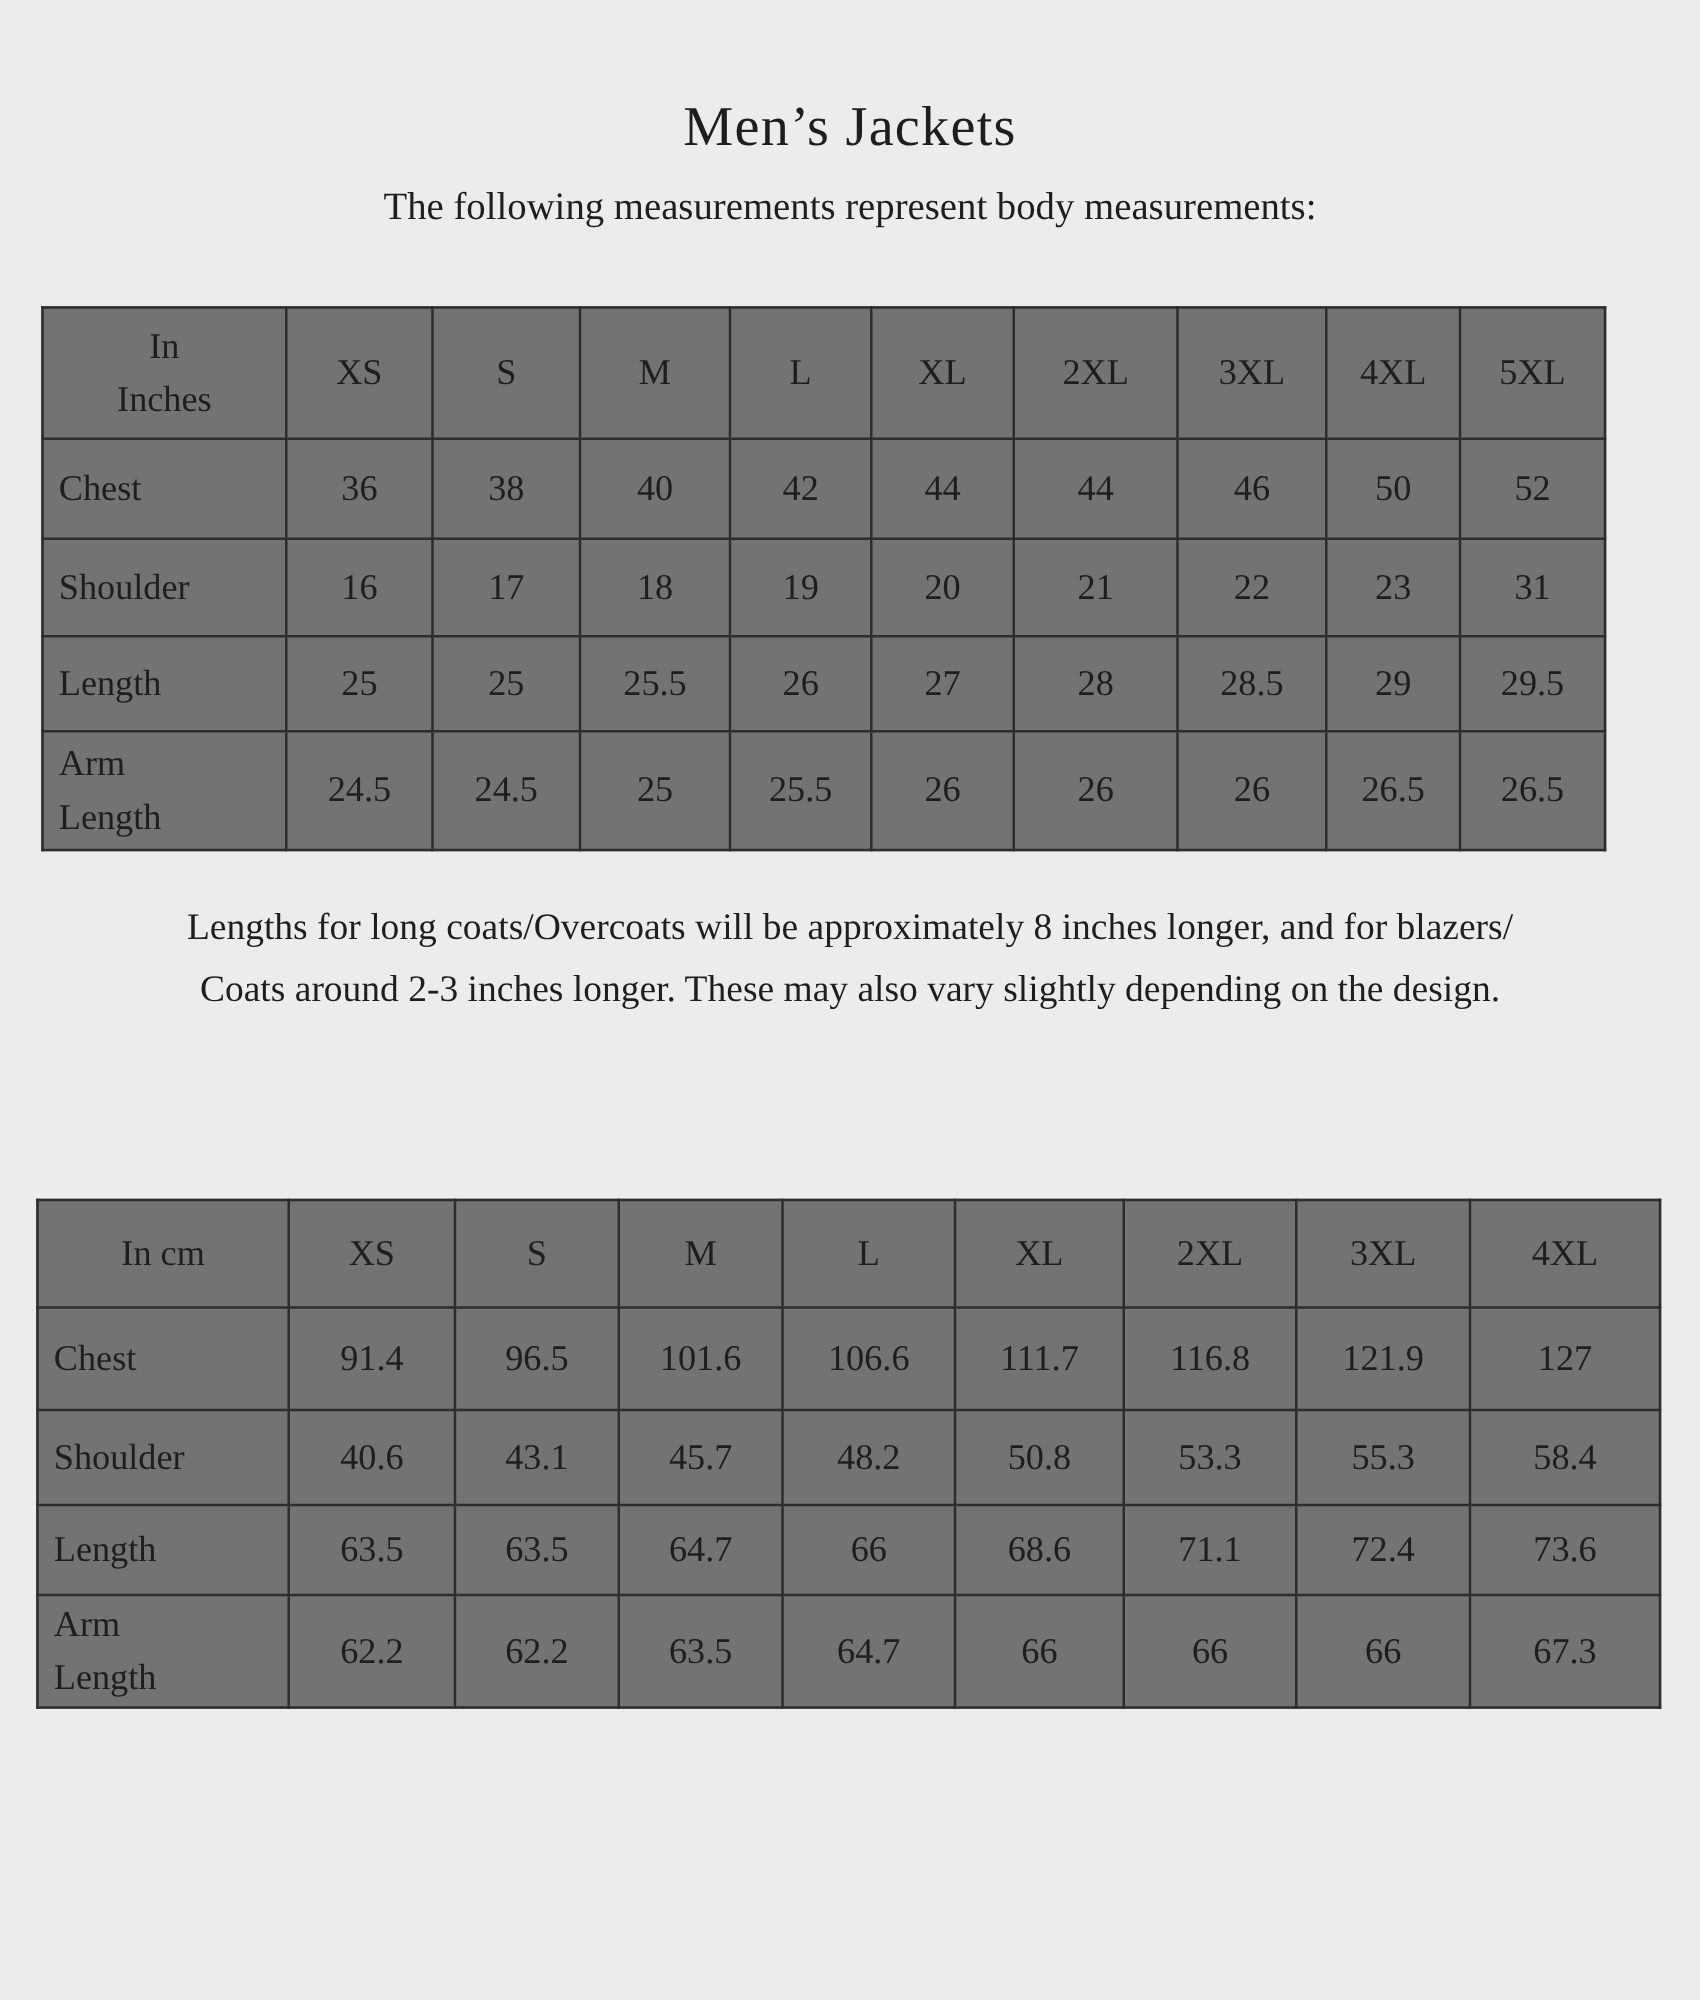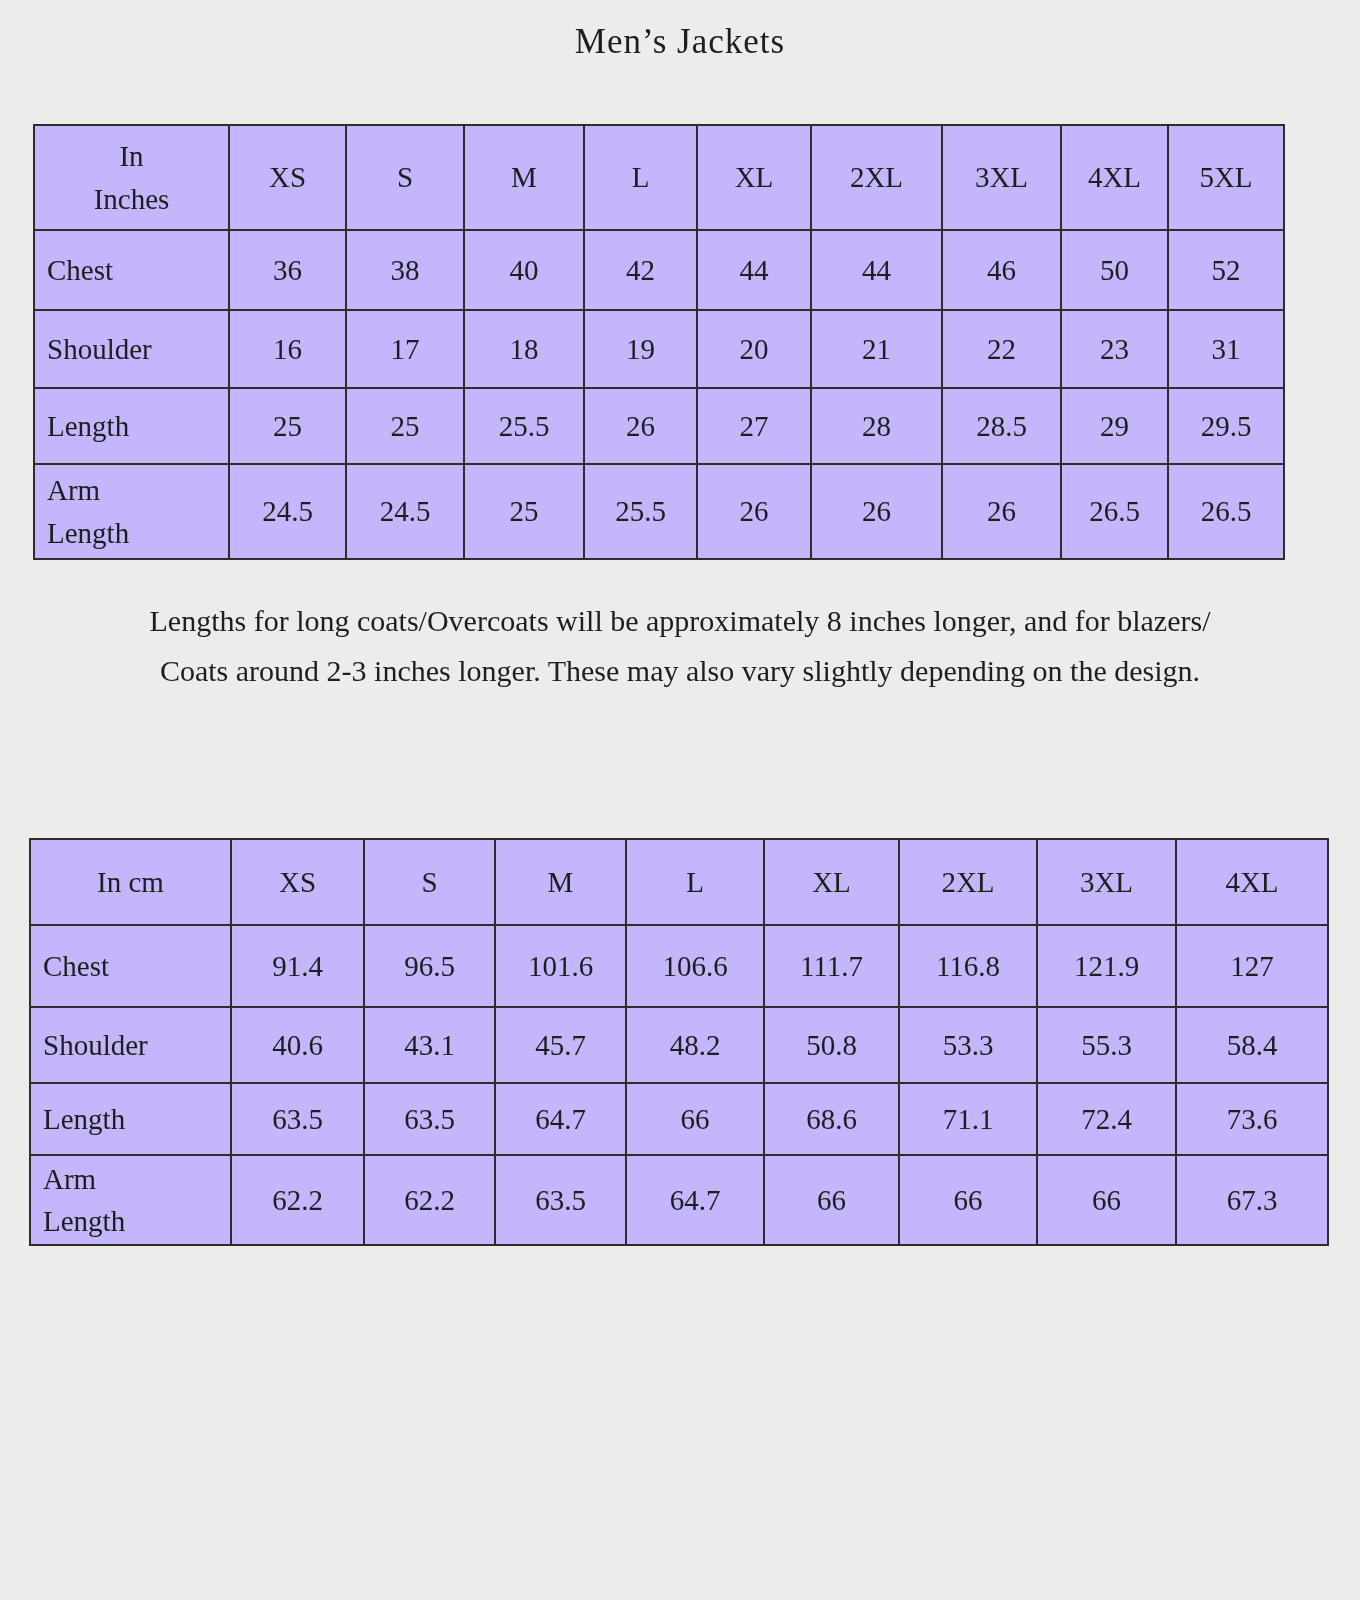--- a/index.html
+++ b/index.html
@@ -12,36 +12,36 @@
     font-family: "Liberation Serif", "DejaVu Serif", serif;
     color: #1e1e1e;
   }
   .page {
     width: 1360px;
     height: 1600px;
     position: relative;
   }
   .title {
     margin: 0;
-    padding-top: 22px;
-    text-align: center;
-    font-size: 35px;
+    padding-top: 75px;
+    text-align: center;
+    font-size: 45px;
     font-weight: normal;
     letter-spacing: 1px;
   }
   .subtitle {
     margin: 0;
     padding-top: 20px;
     text-align: center;
     font-size: 31px;
   }
   table.size-table {
     border-collapse: collapse;
     table-layout: fixed;
-    background: #c4b5fd;
+    background: #737373;
   }
   table.size-table th,
   table.size-table td {
     border: 2.5px solid #2e2d2b;
     font-weight: normal;
     font-size: 29px;
     text-align: center;
     vertical-align: middle;
     padding: 0;
     line-height: 1.45;
@@ -83,20 +83,21 @@
   }
   .note-inches { margin-top: 36px; }
   .note-cm     { margin-top: 24px; }
 </style>
 </head>
 <body>
 
 <div class="page">
 
   <h1 class="title">Men’s Jackets</h1>
+  <p class="subtitle">The following measurements represent body measurements:</p>
 
   <table class="size-table" id="inches-table">
     <colgroup>
       <col style="width:195px">
         <col style="width:117px">
         <col style="width:118px">
         <col style="width:120px">
         <col style="width:113px">
       <col style="width:114px">
         <col style="width:131px">

